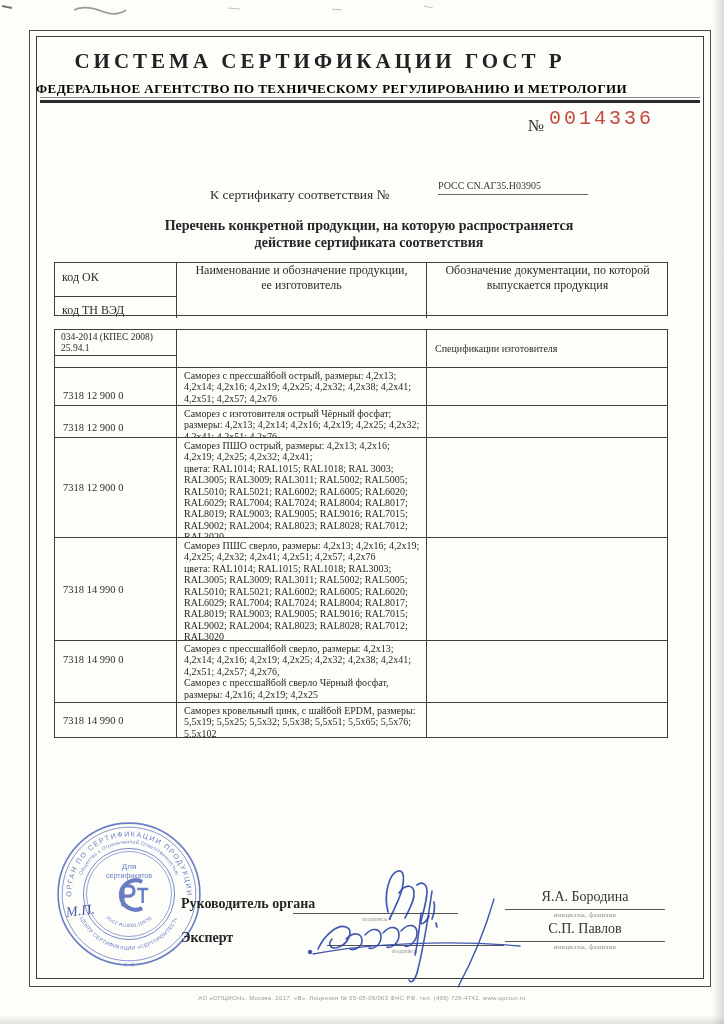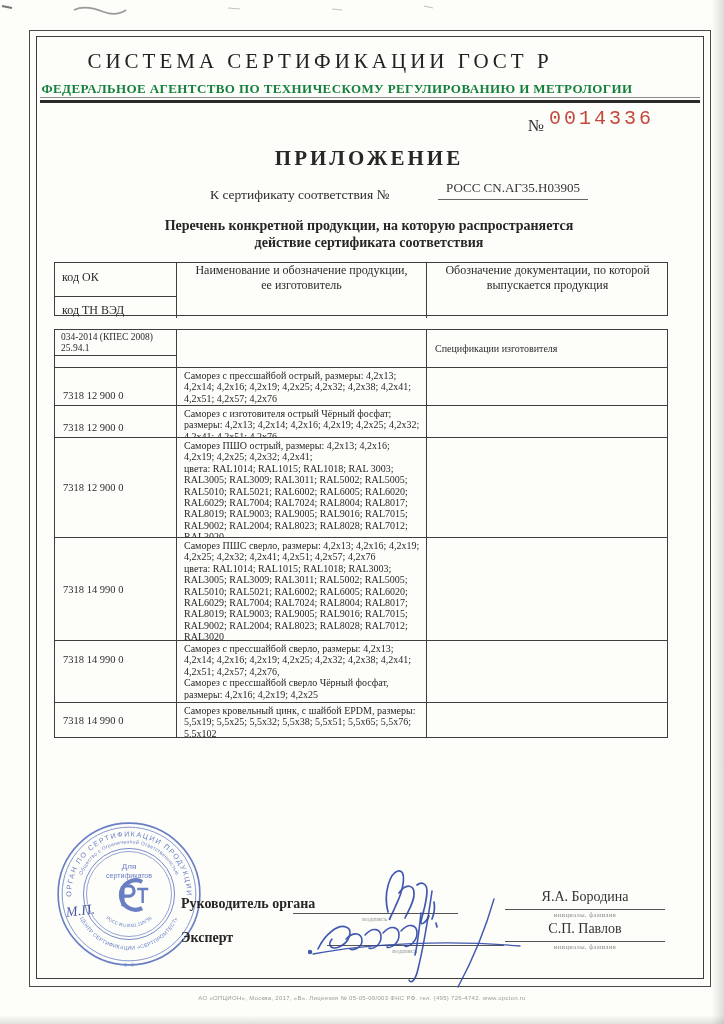--- a/index.html
+++ b/index.html
@@ -6,29 +6,29 @@
   .page{
     position:relative;width:724px;height:1024px;margin:0 auto;
     background:#fdfdfa;overflow:hidden;
     font-family:"Liberation Serif","DejaVu Serif",serif;color:#2b2b2b;
   }
   .abs{position:absolute;}
   
   .frame-outer{left:29px;top:30px;width:680px;height:955px;border:1.4px solid #4a4a4a;}
   .frame-inner{left:36px;top:36px;width:666px;height:941px;border:1px solid #3d3d3d;}
   
-  .title-main{left:36px;top:49px;width:568px;text-align:center;font-size:21px;font-weight:normal;letter-spacing:4px;color:#222;}
-  .title-agency{left:36px;top:81px;width:602px;text-align:center;font-size:13px;font-weight:bold;letter-spacing:.4px;color:#15803d;}
+  .title-main{left:36px;top:49px;width:568px;text-align:center;font-size:21px;font-weight:bold;letter-spacing:4px;color:#222;}
+  .title-agency{left:36px;top:81px;width:602px;font-size:13px;font-weight:bold;letter-spacing:.4px;color:#000000;}
   .rule-thin{left:40px;top:97px;width:660px;height:1px;background:#8c8c8c;}
   .rule-thick{left:40px;top:100px;width:660px;height:3px;background:#2a2a2a;}
   .num-label{left:528px;top:116px;font-size:17px;color:#333;}
   .num-red{left:549px;top:107px;font-family:Liberation Mono, monospace;font-size:20px;font-weight:500;letter-spacing:3px;}
   .doc-title{left:36px;top:146px;width:666px;text-align:center;font-size:21px;font-weight:bold;letter-spacing:3px;color:#272727;}
   .cert-label{left:210px;top:187px;font-size:13.5px;color:#2e2e2e;}
-  .cert-num{left:438px;top:180px;width:150px;text-align:center;font-size:13px;color:#363636;border-bottom:1px solid #666;padding-bottom:3px;white-space:nowrap;}
+  .cert-num{left:438px;top:180px;width:150px;text-align:left;font-size:10px;color:#363636;border-bottom:1px solid #666;padding-bottom:3px;white-space:nowrap;}
   .subtitle{left:36px;top:217px;width:666px;text-align:center;font-size:14px;font-weight:bold;line-height:17px;color:#262626;white-space:pre-line;}
   
   .tbl-head{left:54px;top:262px;width:614px;height:54px;border:1px solid #3f3f3f;display:grid;grid-template-columns:122px 250px 241px;box-sizing:border-box;}
   .hc{border-right:1px solid #3f3f3f;box-sizing:border-box;}
   .hc:last-child{border-right:none;}
   .hc1 .sub1{height:34px;border-bottom:1px solid #3f3f3f;box-sizing:border-box;padding:7px 0 0 7px;font-size:12px;}
   .hc1 .sub2{padding:6px 0 0 7px;font-size:12px;}
   .hcc{display:flex;align-items:flex-start;justify-content:center;text-align:center;font-size:12px;line-height:15px;}
   .hcc span{display:block;max-width:215px;}
   .tbl-body{left:54px;top:329px;width:614px;border:1px solid #3f3f3f;box-sizing:border-box;}
@@ -71,21 +71,20 @@
 
   <div class="abs frame-outer"></div>
   <div class="abs frame-inner"></div>
 
   <div class="abs title-main">СИСТЕМА СЕРТИФИКАЦИИ ГОСТ Р</div>
   <div class="abs title-agency">ФЕДЕРАЛЬНОЕ АГЕНТСТВО ПО ТЕХНИЧЕСКОМУ РЕГУЛИРОВАНИЮ И МЕТРОЛОГИИ</div>
   <div class="abs rule-thin"></div>
   <div class="abs rule-thick"></div>
   <div class="abs num-label">№</div>
   <div class="abs num-red" style="color:#c4493d;">0014336</div>
-  <div class="abs doc-title">ПРИЛОЖЕНИЕ</div>
   <div class="abs cert-label">К сертификату соответствия №</div>
   <div class="abs cert-num">РОСС CN.АГ35.H03905</div>
   <div class="abs subtitle">Перечень конкретной продукции,  на которую распространяется
 действие сертификата соответствия</div>
 
   <div class="abs tbl-head">
     <div class="hc hc1">
       <div class="sub1">код ОК</div>
       <div class="sub2">код ТН ВЭД</div>
     </div>

